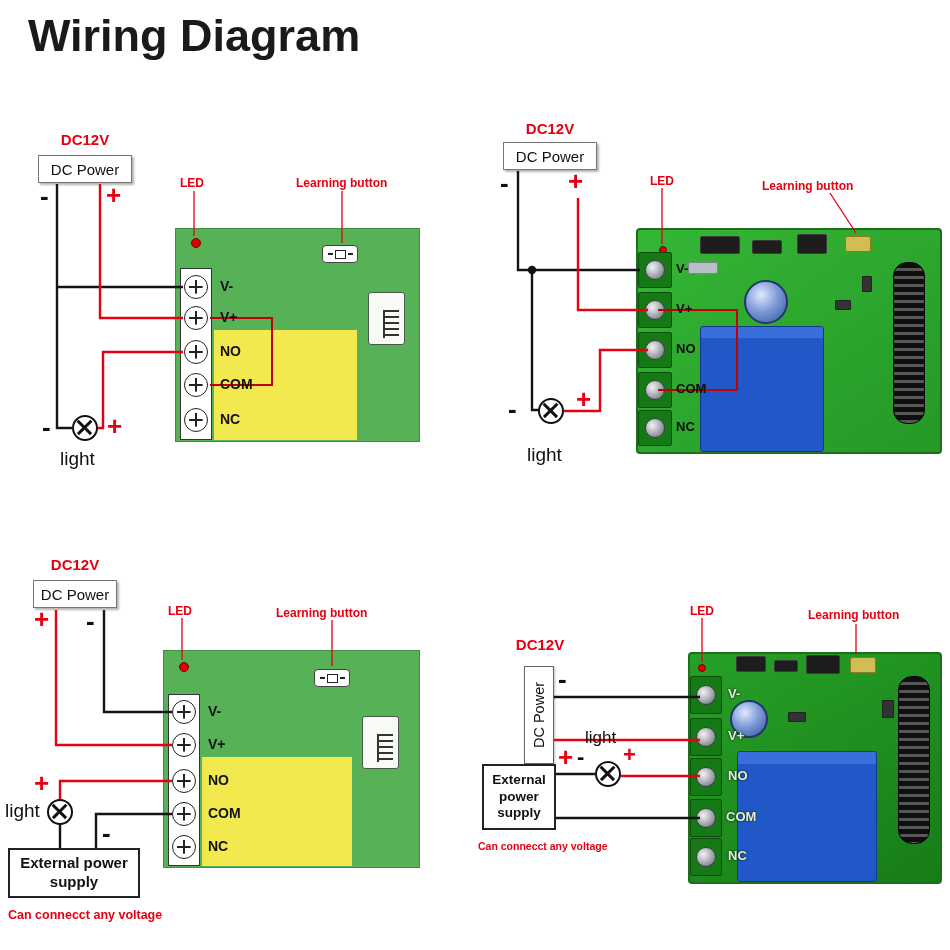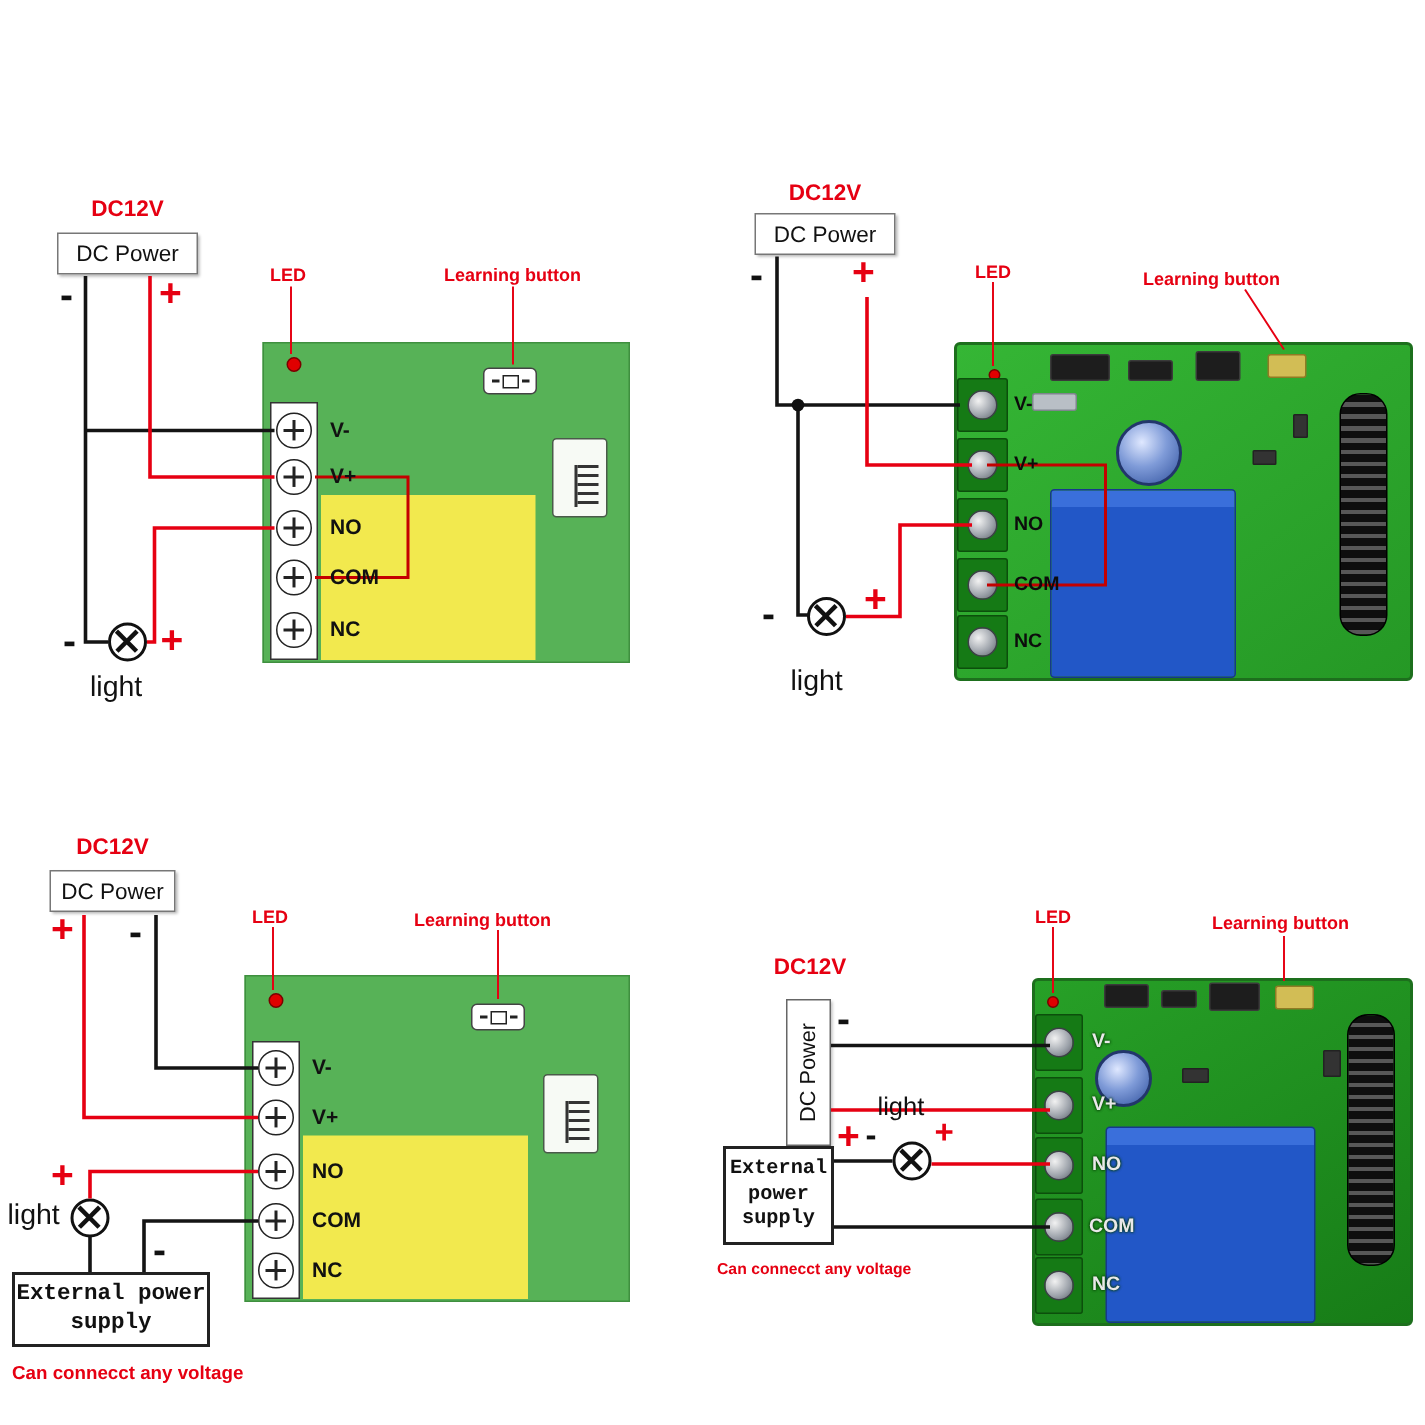--- a/index.html
+++ b/index.html
@@ -56,33 +56,34 @@
                 border:1.5px solid #16388c; border-radius:3px; }
   .coil { position:absolute; border-radius:14px; border:1px solid #000;
           background:repeating-linear-gradient(180deg,#0e0e0e 0 5px,#575757 5px 8px); }
   .pbtn { position:absolute; background:#d2bd55; border:1.5px solid #8f7b24; border-radius:2px; }
   .plabel { position:absolute; font-weight:bold; font-size:13px; z-index:10; }
   .plabel.darktxt { color:#0c0c0c; }
   .plabel.litetxt { color:#e9e9e9; text-shadow:0 0 2px #063d06, 0 0 2px #063d06; }
 
   .ext-box { position:absolute; background:#fff; border:2px solid #222; text-align:center;
              font-weight:bold; color:#111; display:flex; align-items:center; justify-content:center; z-index:4; }
-  .ext-box .in { line-height:1.25;font-family:Liberation Mono, monospace; }
+  .ext-box .in { line-height:1.25; }
   .note { position:absolute; color:#e60012; font-weight:bold; z-index:10; white-space:nowrap; }
   .vbox { position:absolute; background:#fff; border:1.5px solid #666; box-shadow:1px 1px 2px rgba(0,0,0,.25);
           display:flex; align-items:center; justify-content:center; z-index:4; }
   .vspan { display:inline-block; transform:rotate(-90deg); white-space:nowrap; font-size:14.5px; color:#111; }
 
   #wires { position:absolute; left:0; top:0; z-index:5; pointer-events:none; }
 </style>
 </head>
 <body>
 
 <div id="canvas">
 
+  <div id="page-title">Wiring Diagram</div>
 
   <div>
     <div class="dc12v" style="left:38px; top:131px; width:94px;">DC12V</div>
     <div class="supply-box" style="left:38px; top:155px; width:94px; height:28px;">DC Power</div>
     <div class="sign" style="left:40px; top:183px;">-</div>
     <div class="sign plus" style="left:106px; top:182px;">+</div>
     <div class="red-label" style="left:180px; top:176px;">LED</div>
     <div class="red-label" style="left:296px; top:176px;">Learning button</div>
 
     <div class="board" style="left:175px; top:228px; width:245px; height:214px;"></div>

